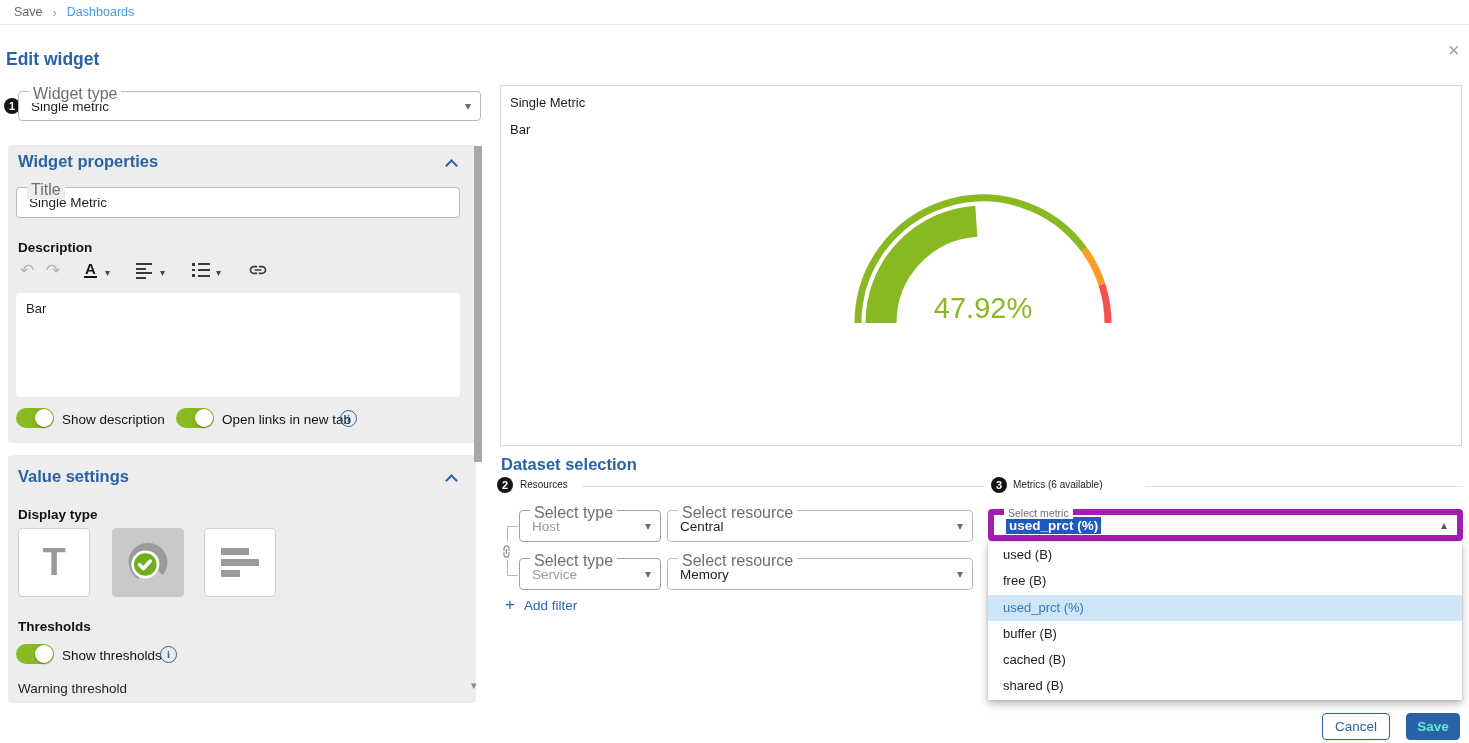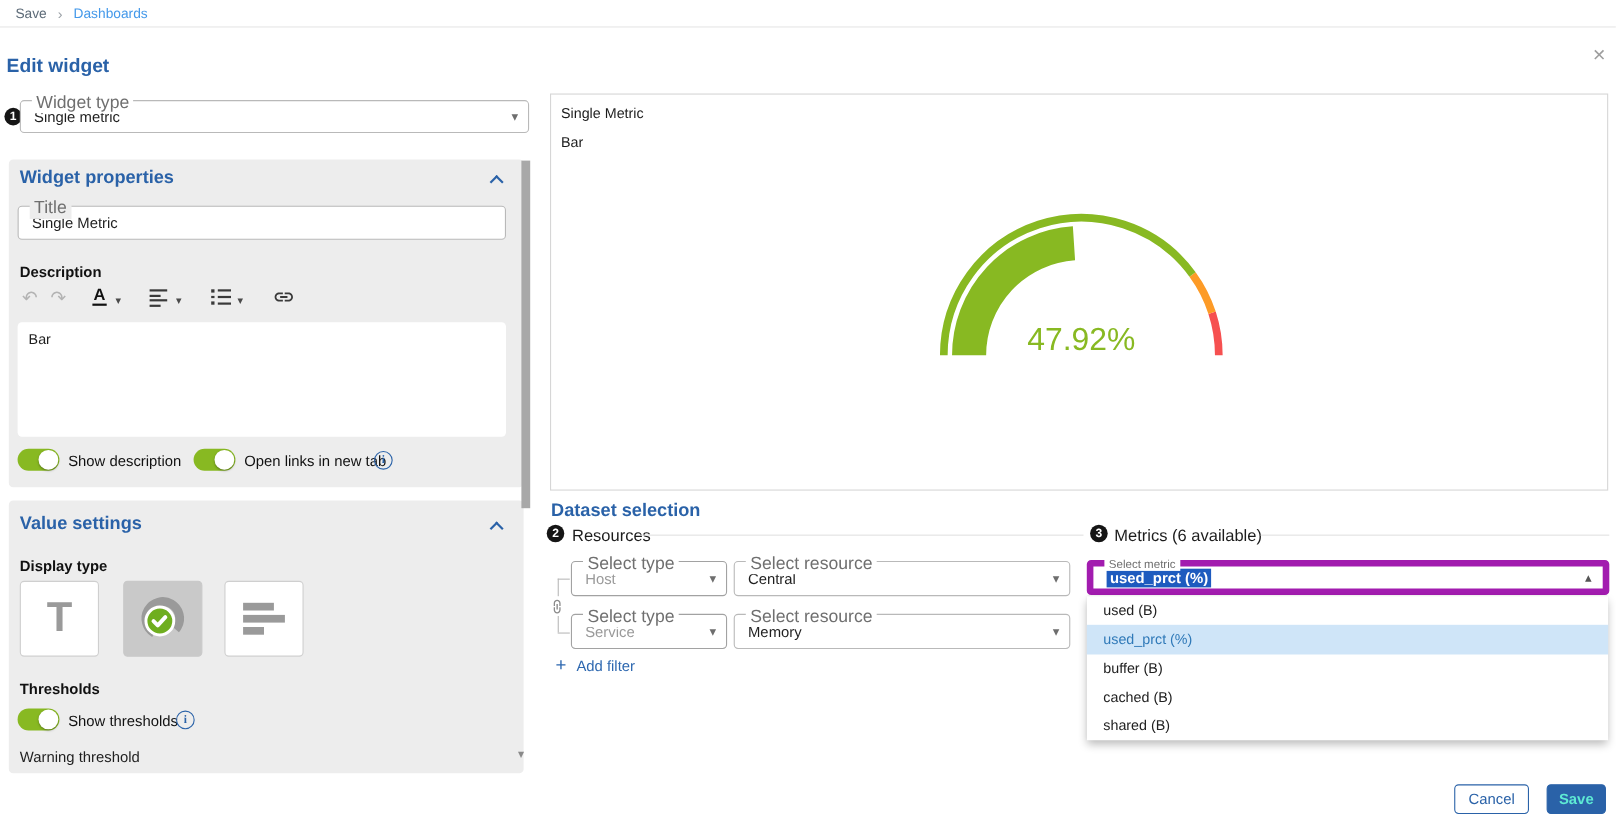--- a/index.html
+++ b/index.html
@@ -62,21 +62,21 @@
   .sb-thumb { position:absolute; left:474px; top:146px; width:8px; height:316px; background:#a8a8a8; }
   .sb-arrow { position:absolute; left:471px; top:679px; color:#8a8a8a; font-size:11px; }
 
   
   .preview { position:absolute; left:500px; top:85px; width:962px; height:361px; border:1px solid #d6d6d6; }
   .preview .p-title { position:absolute; left:9px; top:9px; font-size:13px; color:#1c1c1c; }
   .preview .p-desc { position:absolute; left:9px; top:36px; font-size:13px; color:#1c1c1c; }
 
   
   .hr-line { position:absolute; height:1px; background:#e2e2e2; }
-  .res-label { position:absolute; font-size:15px; color:#1c1c1c; }
+  .res-label { position:absolute; font-size:10px; color:#1c1c1c; }
   .connector { position:absolute; background:#b9b9b9; }
   .add-filter { position:absolute; color:#2e68b0; font-size:13.5px; cursor:pointer; }
   .plus { position:absolute; color:#2e68b0; font-size:17px; cursor:pointer; }
 
   
   .metric-field { position:absolute; left:988px; top:509px; width:475px; height:32px; background:#fff; border:6px solid #a21caf; border-radius:4px; display:flex; align-items:center; padding:0 12px; }
   .metric-field .notch { position:absolute; top:-8px; left:10px; font-size:10.5px; color:#6f6f6f; background:#fff; padding:0 4px; }
   .metric-field .sel-val { font-size:13.5px; font-weight:bold; color:#fff; background:#1e5bbf; padding:1px 3px; }
   .metric-field .caret-up { position:absolute; right:10px; color:#555; font-size:12px; }
 
@@ -255,20 +255,21 @@
   <span class="add-filter" style="left:524px; top:598px;">Add filter</span>
 
   <div class="metric-field">
     <span class="notch">Select metric</span>
     <span class="sel-val">used_prct (%)</span>
     <span class="caret-up">▴</span>
   </div>
 
   <div class="dropdown">
     <div class="dd-item">used (B)</div>
+    <div class="dd-item">free (B)</div>
     <div class="dd-item hl">used_prct (%)</div>
     <div class="dd-item">buffer (B)</div>
     <div class="dd-item">cached (B)</div>
     <div class="dd-item">shared (B)</div>
   </div>
 
   <button class="btn-cancel">Cancel</button>
   <button class="btn-save">Save</button>
 
 </div>

